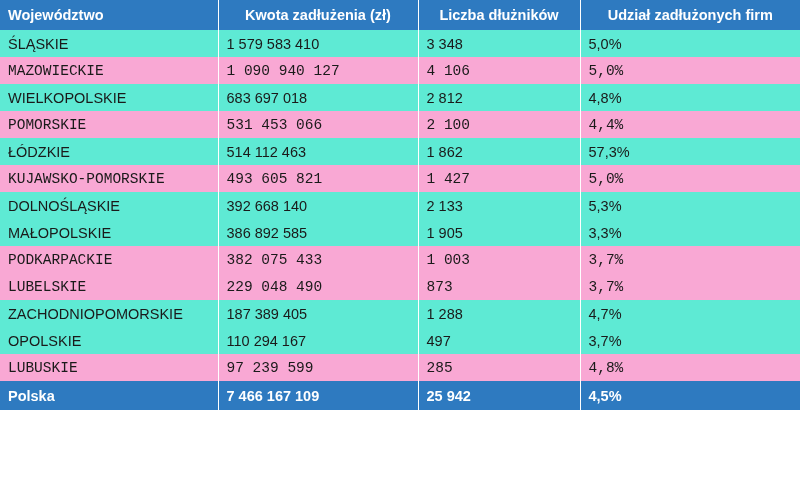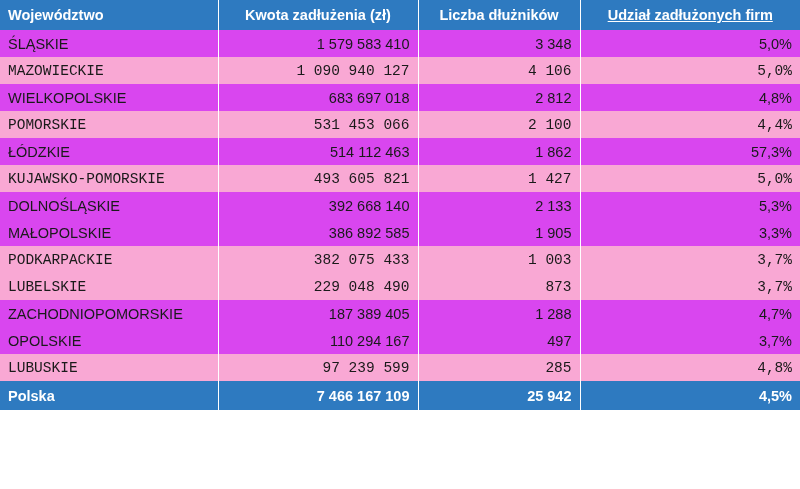--- a/index.html
+++ b/index.html
@@ -30,39 +30,39 @@
   thead th {
     background: #2e7ac0;
     color: #ffffff;
     font-size: 14.5px;
     font-weight: bold;
     height: 30px;
     padding: 0 8px;
     border-right: 1px solid #ffffff;
     white-space: nowrap;
   }
-  thead th:last-child { border-right: none; text-decoration: underline; }
+  thead th:last-child { border-right: none; }
   thead th.th-region { text-align: left; }
   thead th.th-num { text-align: center; }
 
   tbody td {
     height: 27px;
     font-size: 14.5px;
     color: #1a1a1a;
     padding: 0 8px;
     border-right: 1px solid #ffffff;
     white-space: nowrap;
     overflow: hidden;
     text-overflow: ellipsis;
   }
   tbody td:last-child { border-right: none; }
   tbody td.td-region { text-align: left; }
-  tbody td.td-num { text-align: right; }
+  tbody td.td-num { text-align: left; }
 
-  tbody tr.row-odd td { background: #d946ef; }
+  tbody tr.row-odd td { background: #5eead4; }
   tbody tr.row-even td { background: #f9a8d4; font-family: Liberation Mono, monospace; }
 
   tbody tr.row-total td {
     background: #2e7ac0;
     color: #ffffff;
     font-weight: bold;
     height: 29px;
   }
 </style>
 </head>

